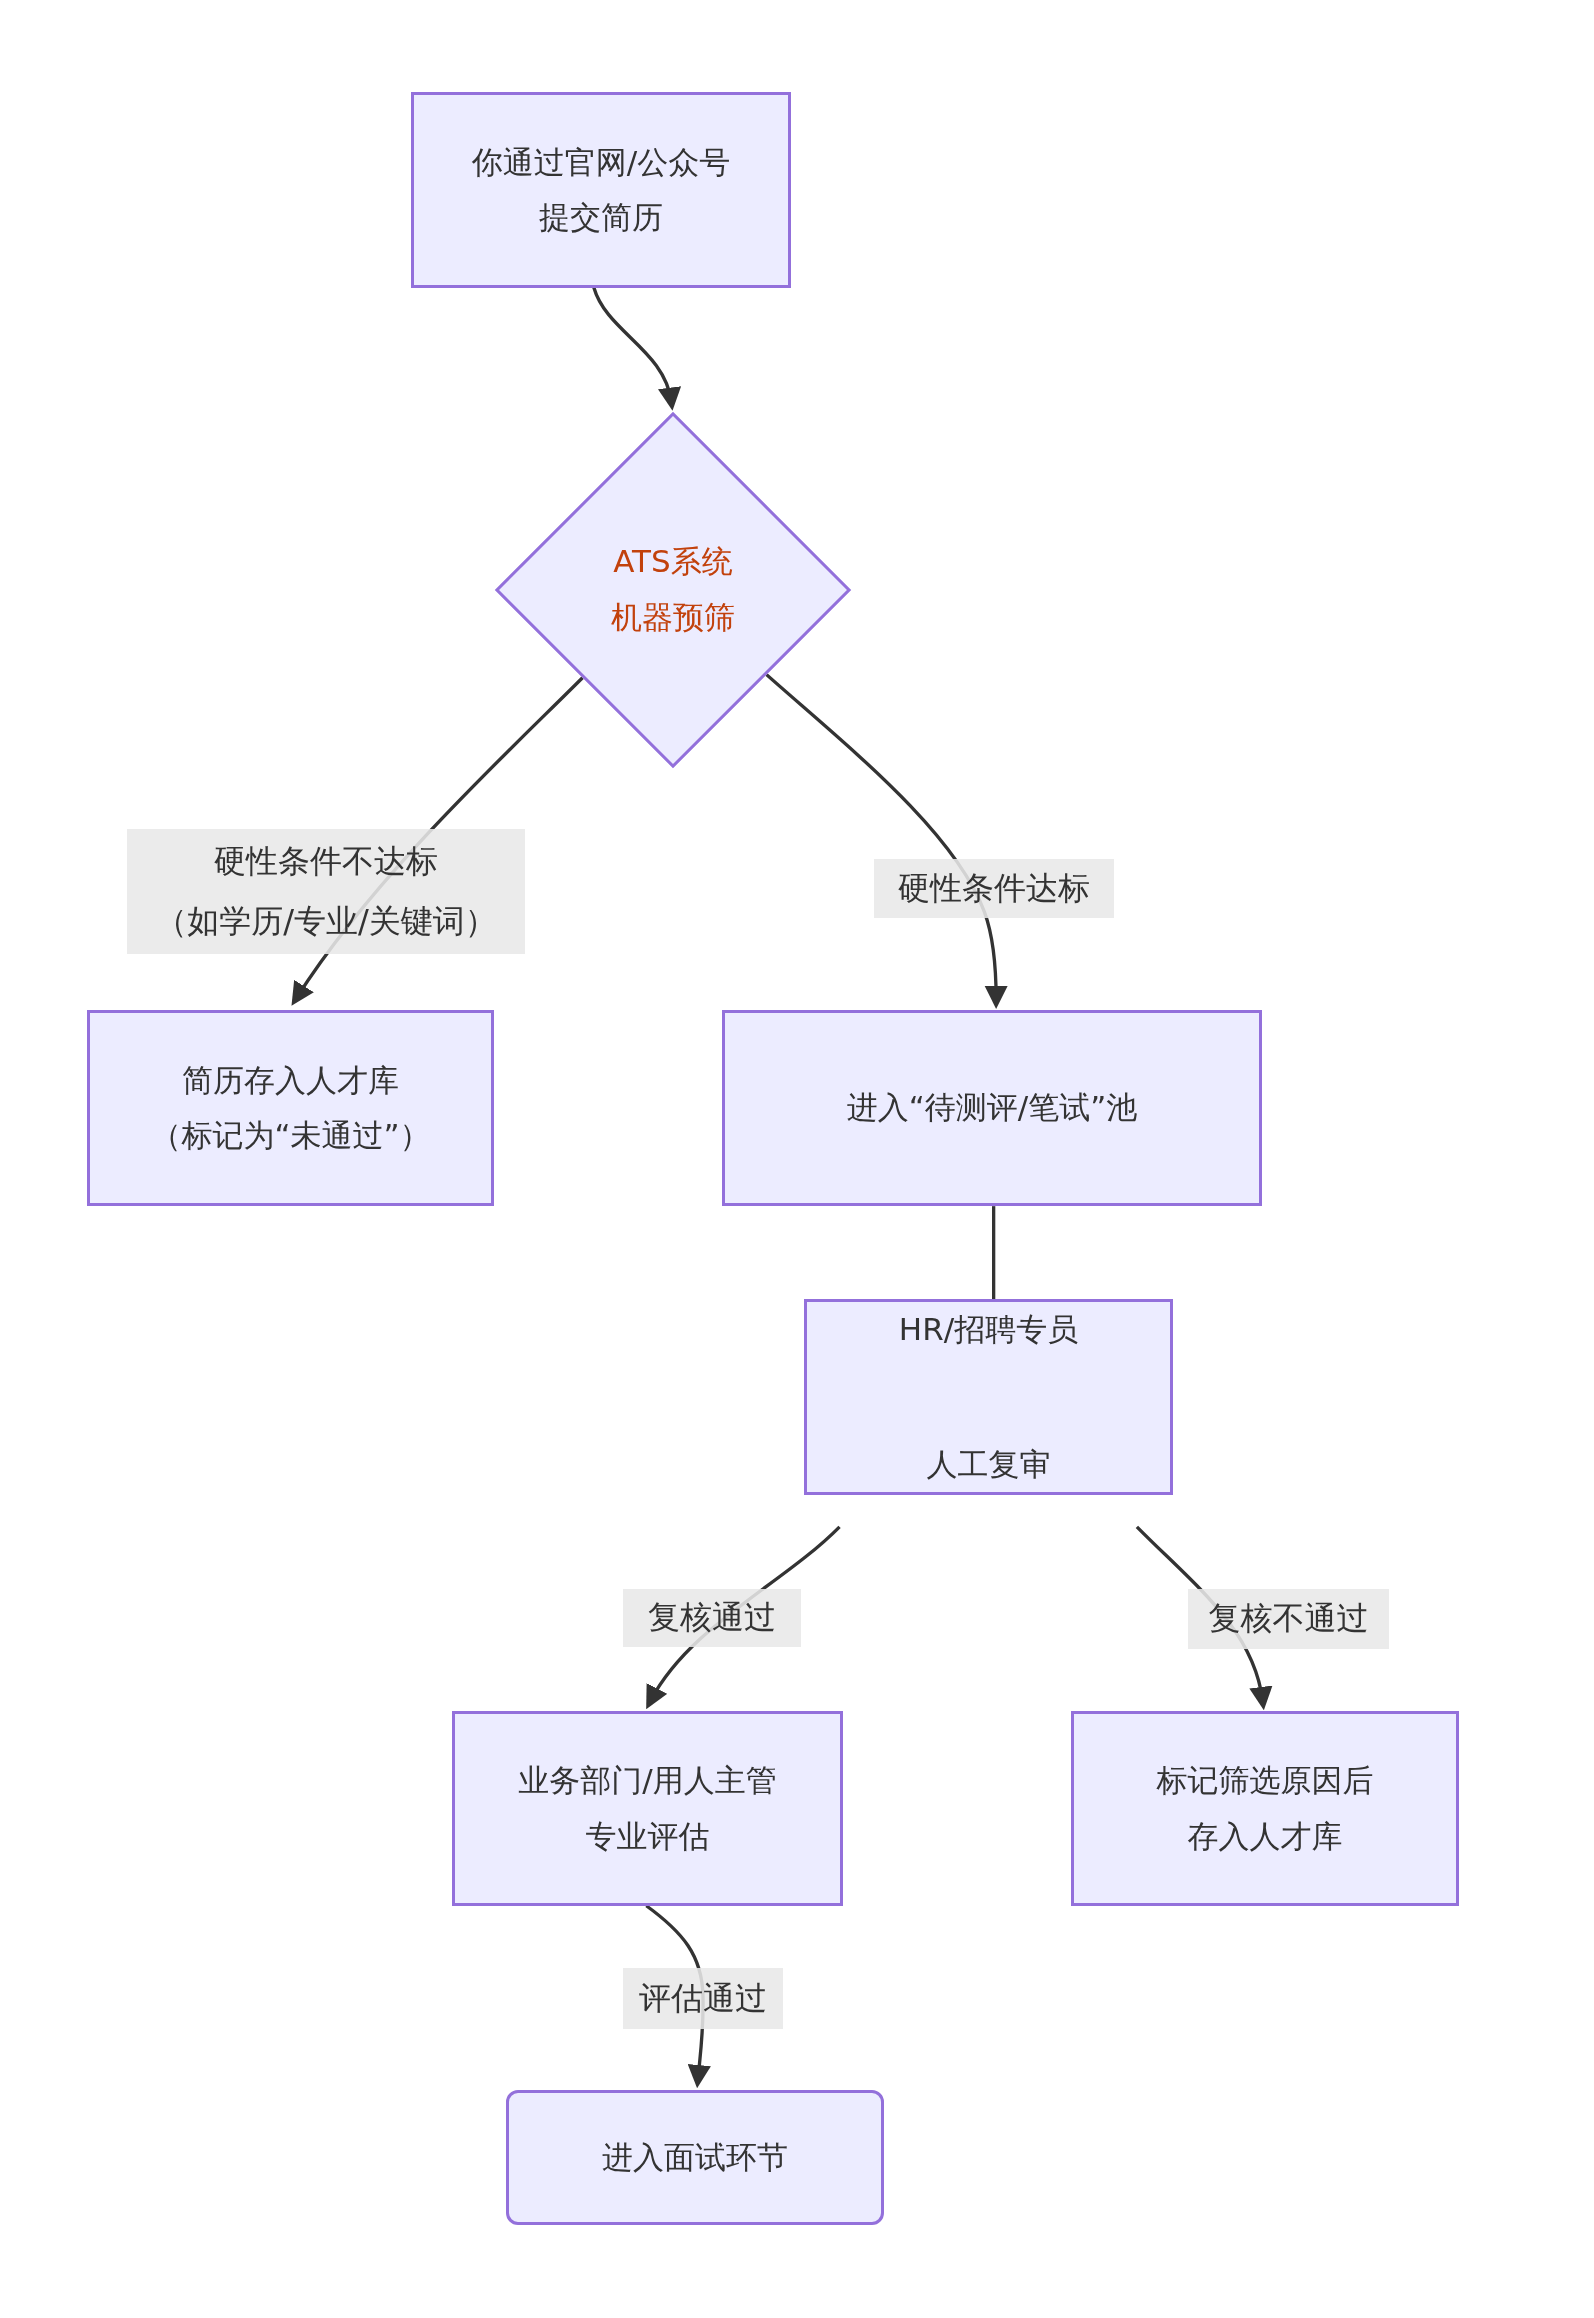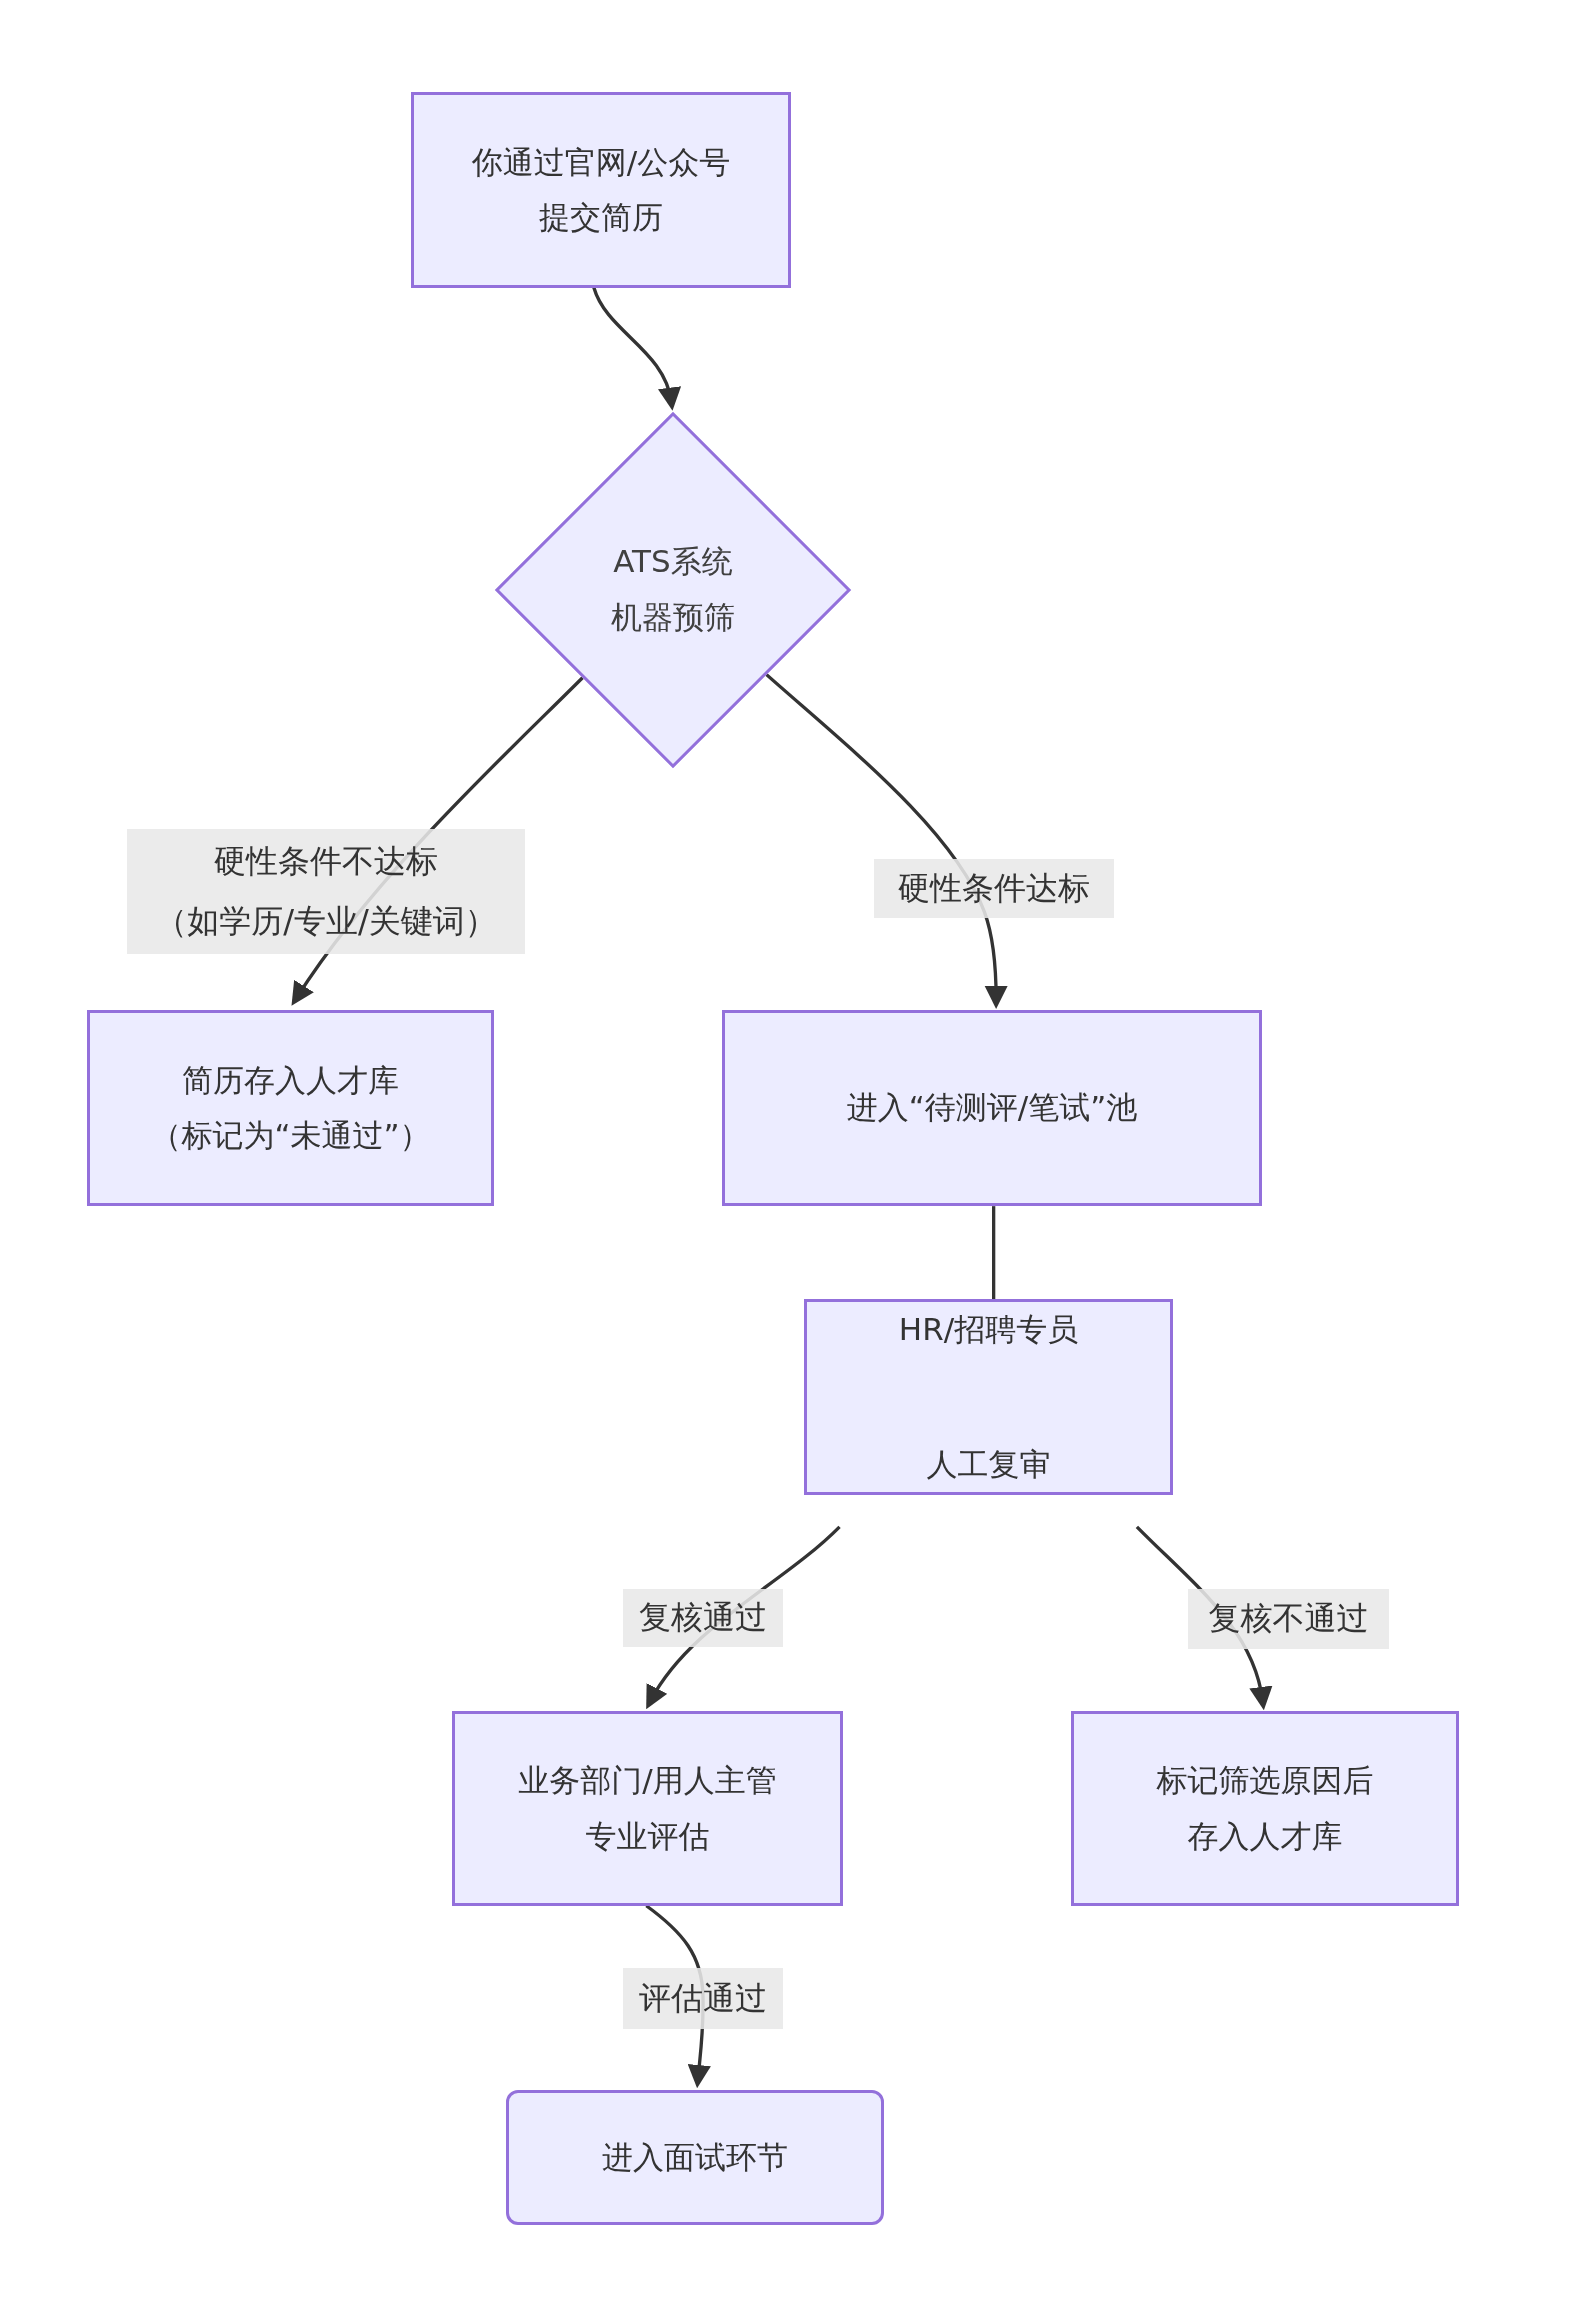--- a/index.html
+++ b/index.html
@@ -36,21 +36,21 @@
     background: #ECECFF;
     border: 3.3px solid #9370DB;
   }
   .diamond-text {
     position: absolute; z-index: 2;
     left: 515px; top: 498px; width: 316px; height: 183px;
     display: flex; flex-direction: column;
     align-items: center; justify-content: center;
     text-align: center;
     font-size: 31px; line-height: 1.78;
-    color: #404040;
+    color: #c2410c;
   }
   .edge-label {
     position: absolute; z-index: 3;
     box-sizing: border-box;
     background: rgba(232,232,232,0.88);
     display: flex; flex-direction: column;
     align-items: center; justify-content: center;
     text-align: center;
     font-size: 32px; line-height: 1.85;
     color: #333333;
@@ -116,21 +116,21 @@
 
 <div class="edge-label" style="left:127px; top:829px; width:398px; height:125px;">
   <span>硬性条件不达标</span>
   <span>（如学历/专业/关键词）</span>
 </div>
 
 <div class="edge-label" style="left:874px; top:859px; width:240px; height:59px;">
   <span>硬性条件达标</span>
 </div>
 
-<div class="edge-label" style="left:623px; top:1589px; width:160px; height:58px;">
+<div class="edge-label" style="left:623px; top:1589px; width:178px; height:58px;">
   <span>复核通过</span>
 </div>
 
 <div class="edge-label" style="left:1188px; top:1589px; width:201px; height:60px;">
   <span>复核不通过</span>
 </div>
 
 <div class="edge-label" style="left:623px; top:1968px; width:160px; height:61px;">
   <span>评估通过</span>
 </div>

